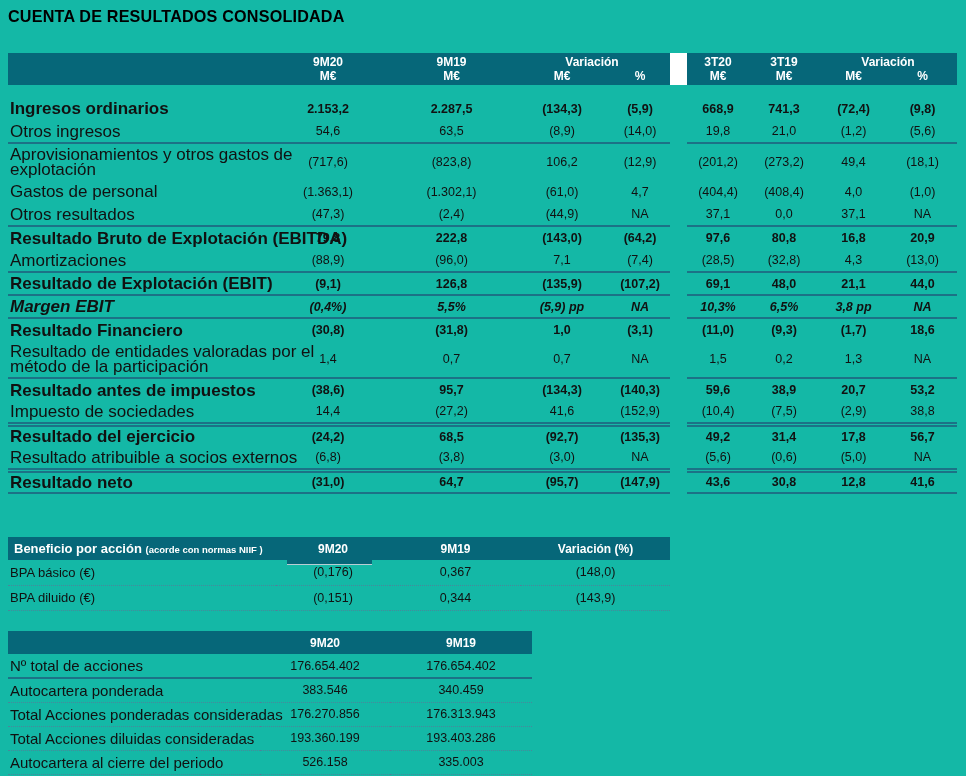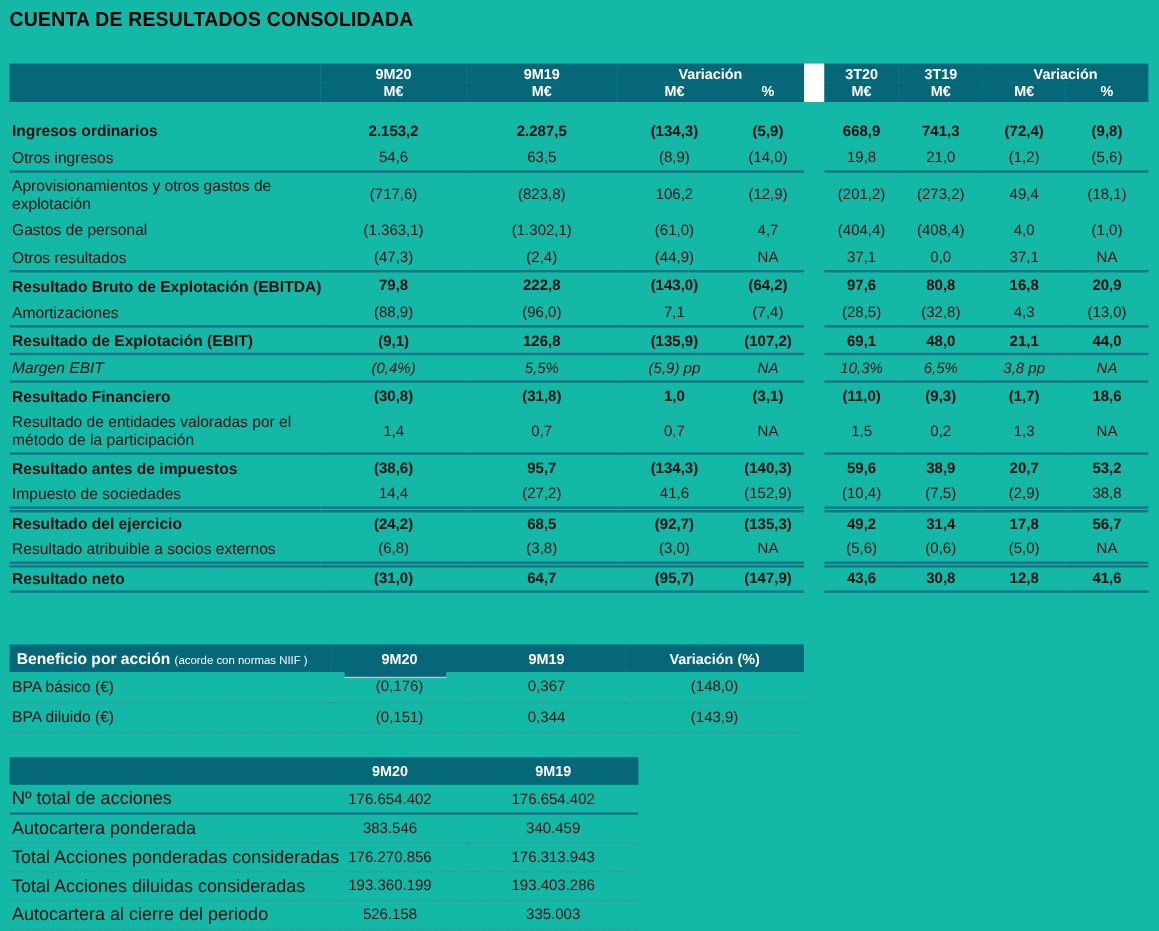--- a/index.html
+++ b/index.html
@@ -27,42 +27,42 @@
   #income thead th{
     background:var(--teal);color:#fff;font-weight:bold;font-size:12px;
     text-align:center;line-height:14px;
   }
   #income thead th.gap{background:#fff;}
   #income thead tr.h1 th{height:16px;vertical-align:bottom;}
   #income thead tr.h2 th{height:14px;vertical-align:top;padding-bottom:2px;}
   #income tbody tr{height:23px;}
   #income tbody tr.spacer{height:12px;}
   td.lbl{
-    font-size:13px;text-align:left;padding-left:2px;
+    font-size:17px;text-align:left;padding-left:2px;
     white-space:pre;line-height:15px;
   }
   td.v{font-size:12.5px;text-align:center;white-space:nowrap;}
   td.gap{border:none !important;}
   tr.bold td.lbl, tr.bold td.v{font-weight:bold;}
-  tr.bold-italic td.lbl, tr.bold-italic td.v{font-weight:normal;font-style:italic;}
+  tr.bold-italic td.lbl, tr.bold-italic td.v{font-weight:bold;font-style:italic;}
   tr.t1 > td:not(.gap){border-top:2px solid var(--line);}
   tr.t2 > td:not(.gap){border-top:5px double var(--line);}
   tr.b1 > td:not(.gap){border-bottom:2px solid var(--line);}
   tr.bd > td:not(.gap){border-bottom:1px dotted var(--dot);}
 
   
   #eps{position:absolute;left:8px;top:537px;width:662px;}
   #eps thead th{
     background:var(--teal);color:#fff;height:23px;font-size:12px;
     font-weight:bold;text-align:center;
   }
   #eps thead th.t{
     text-align:left;padding-left:6px;font-size:13px;white-space:nowrap;
   }
-  #eps thead th.t .note{font-size:9.5px;font-weight:normal;}
+  #eps thead th.t .note{font-size:9.5px;font-weight:bold;}
   #eps tbody tr{height:25px;}
   #eps td.lbl{font-size:13px;}
 
   .eps-underline{
     position:absolute;left:287px;top:560px;width:85px;height:4px;
     background:var(--teal);box-shadow:0 1px 0 #b9cdd3;
   }
 
   
   #shares{position:absolute;left:8px;top:631px;width:524px;}

